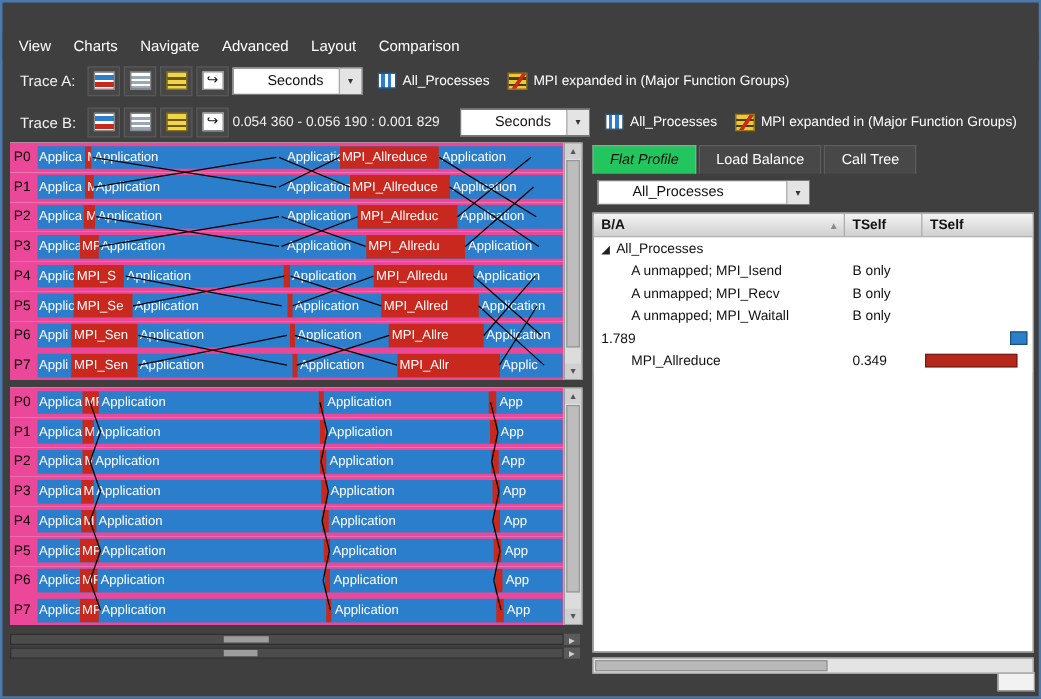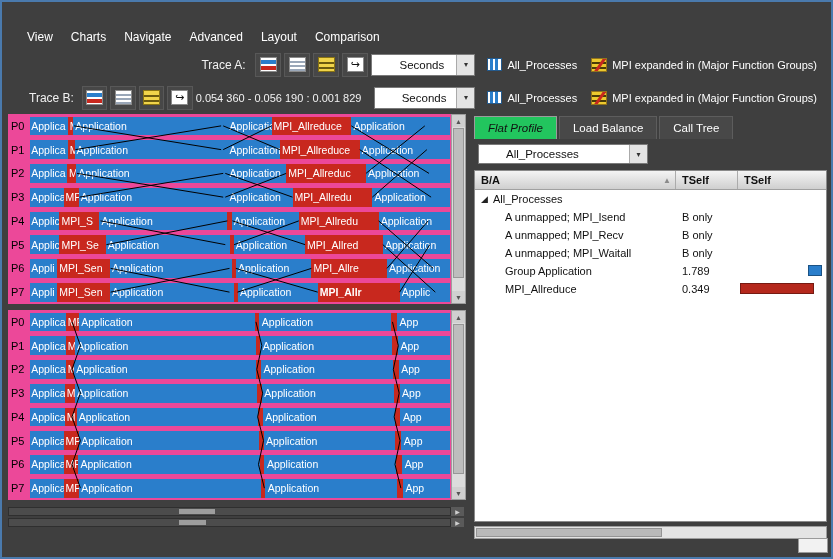--- a/index.html
+++ b/index.html
@@ -7,23 +7,23 @@
        box-sizing:border-box;font-family:"Liberation Sans",sans-serif;overflow:hidden;
        --blue:#2a7ecb;--red:#c8281e;}
   
   .titlebar{position:absolute;left:0;top:0;right:0;height:24px;display:flex;align-items:center;background:#3c3c3c;}
   .appicon{width:24px;height:16px;margin:0 6px 0 4px;background:#14406e;border:1px solid #7fa5cc;
            color:#fff;font-size:7px;display:flex;align-items:center;justify-content:center;}
   .menu{color:#fff;font-size:12px;padding:0 9px;height:100%;display:inline-flex;align-items:center;cursor:default;}
   .winbtns{position:absolute;right:2px;top:2px;display:flex;gap:2px;background:#4a7aad;padding:2px;}
   .winbtn{width:15px;height:13px;background:linear-gradient(#8fb3d8,#4e7bab);border:1px solid #d9e6f4;
           color:#fff;font-size:9px;line-height:12px;text-align:center;cursor:default;}
-  .menubar2{position:absolute;left:0;top:24px;right:0;height:22px;display:flex;align-items:center;background:#3f3f3f;padding-left:16px;}
+  .menubar2{position:absolute;left:0;top:24px;right:0;height:22px;display:flex;align-items:center;background:#3f3f3f;padding-left:4px;}
   
-  .tracebar{position:absolute;left:17px;right:0;height:33px;display:flex;align-items:center;padding-left:10px;color:#fff;justify-content:flex-end;}
+  .tracebar{position:absolute;left:4px;right:0;height:33px;display:flex;align-items:center;padding-left:10px;color:#fff;}
   .tlabel{width:54px;font-size:12px;color:#f2f2f2;}
   .tbtn{width:24px;height:22px;display:flex;align-items:center;justify-content:center;margin-right:3px;background:#474747;border:1px solid #585858;}
   .ic{display:inline-block;width:17px;height:15px;box-sizing:border-box;}
   .ic-chart{background:linear-gradient(#ffffff 0 2px,#2a7ecb 2px 6px,#ffffff 6px 8px,#c8281e 8px 12px,#ffffff 12px 15px);border:1px solid #8a8a8a;}
   .ic-info{background:linear-gradient(#ffffff 0 3px,#9aa7b8 3px 5px,#ffffff 5px 7px,#9aa7b8 7px 9px,#ffffff 9px 11px,#9aa7b8 11px 13px,#ffffff 13px 15px);border:1px solid #8a8a8a;}
   .ic-tag{background:linear-gradient(#f0d44a 0 4px,#6b5a10 4px 6px,#f0d44a 6px 9px,#6b5a10 9px 11px,#f0d44a 11px 15px);border:1px solid #8a7414;}
   .ic-goto{background:#fff;border:1px solid #8a8a8a;color:#111;font-size:11px;line-height:13px;text-align:center;}
   .timetext{width:182px;font-size:11px;color:#f2f2f2;white-space:nowrap;}
   .combo{display:inline-flex;align-items:center;background:#fff;border:1px solid #7a7a7a;height:22px;box-sizing:border-box;}
   .unit-combo{width:104px;margin-right:12px;}
@@ -265,21 +265,21 @@
           <span class="plabel">P7</span>
           <div class="tbar">
             <span class="btext" style="left: 0.3%;">Appli</span>
             <span class="btext" style="left: 19.5%;">Application</span>
             <span class="btext" style="left: 50%;">Application</span>
             <span class="btext" style="left: 88.5%;">Applic</span>
             <span class="redseg" style="left: 6.5%; width: 12.5%;">
               <span class="rtext">MPI_Sen</span>
             </span>
             <span class="redseg" style="left: 48.5%; width: 1%;"></span>
-            <span class="redseg" style="left: 68.5%; width: 19.5%; font-weight: bold;">
+            <span class="redseg" style="left: 68.5%; width: 19.5%;">
               <span class="rtext">MPI_Allr</span>
             </span>
           </div>
         </div>
         <svg viewBox="0 0 100 100" preserveAspectRatio="none" class="msg">
           <line x1="10.5" y1="6.25" x2="45.5" y2="18.75" vector-effect="non-scaling-stroke"></line>
           <line x1="10.8" y1="18.75" x2="45.5" y2="6.25" vector-effect="non-scaling-stroke"></line>
           <line x1="11.2" y1="31.25" x2="46" y2="43.75" vector-effect="non-scaling-stroke"></line>
           <line x1="11.8" y1="43.75" x2="46" y2="31.25" vector-effect="non-scaling-stroke"></line>
           <line x1="16.8" y1="56.25" x2="46.5" y2="68.75" vector-effect="non-scaling-stroke"></line>
@@ -507,23 +507,20 @@
           <span class="td-bar"></span>
         </div>
         <div class="trrow">
           <span class="td-name child">
             <span>A unmapped; MPI_Waitall</span>
           </span>
           <span class="td-val">B only</span>
           <span class="td-bar"></span>
         </div>
         <div class="trrow">
-          <span class="td-name child">
-            <span>Group Application</span>
-          </span>
           <span class="td-val">1.789</span>
           <span class="td-bar">
             <span class="bar-rect" style="width: 14px; background: rgb(42, 126, 203); right: 4px;"></span>
           </span>
         </div>
         <div class="trrow">
           <span class="td-name child">
             <span>MPI_Allreduce</span>
           </span>
           <span class="td-val">0.349</span>

